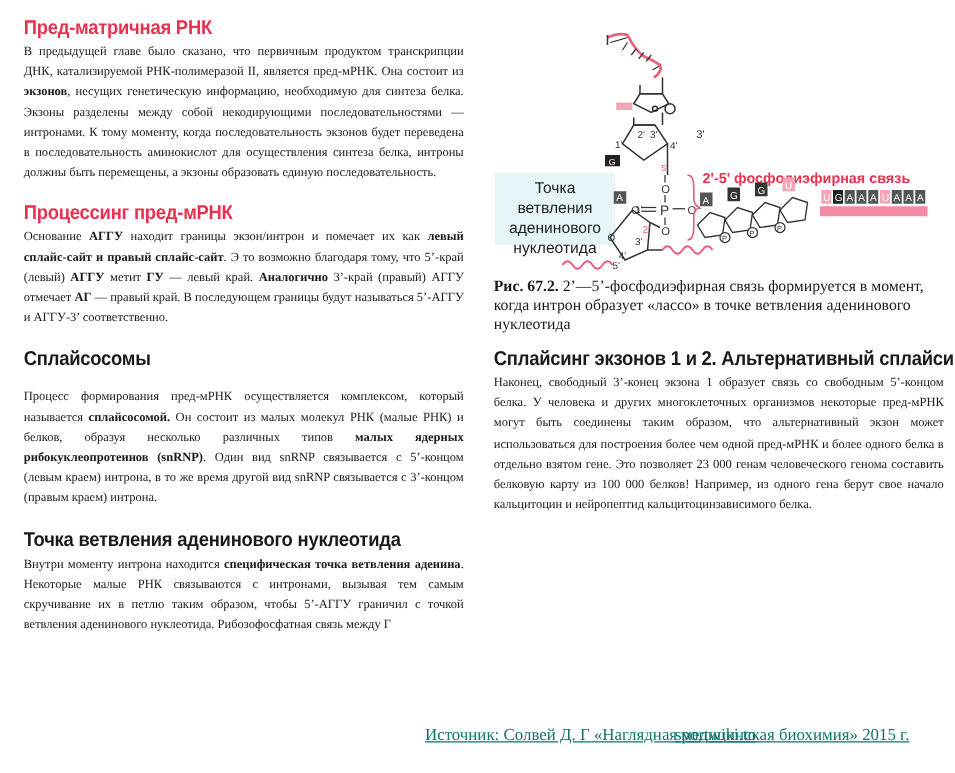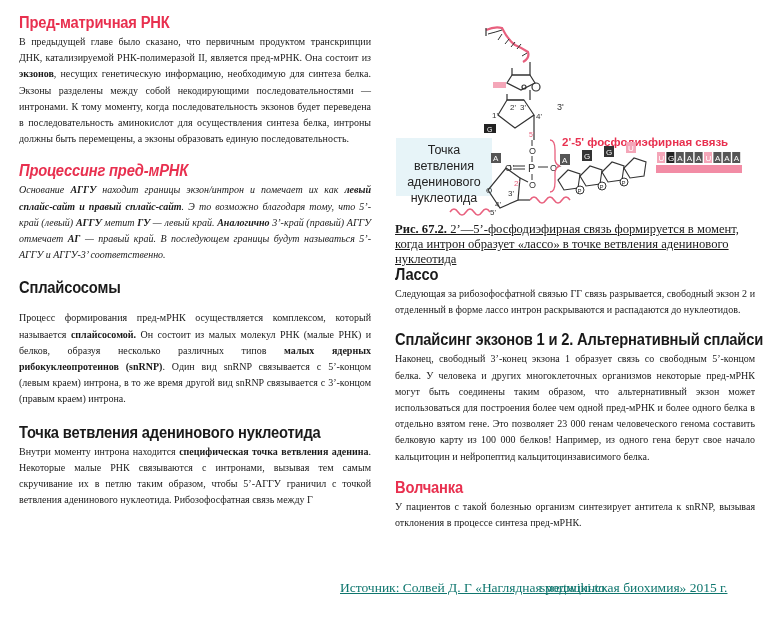--- a/index.html
+++ b/index.html
@@ -29,21 +29,21 @@
 
 <div class="col" style="left:19px; top:14px; width:352px;">
 
   <div>
     <h2 class="h-red">Пред-матричная РНК</h2>
     <p class="para" style="margin-top:2px;">
       <span>В предыдущей главе было сказано, что первичным продуктом транскрипции ДНК, катализируемой РНК-полимеразой II, является пред-мРНК. Она состоит из </span><b>экзонов</b><span>, несущих генетическую информацию, необходимую для синтеза белка. Экзоны разделены между собой некодирующими последовательностями — интронами. К тому моменту, когда последовательность экзонов будет переведена в последовательность аминокислот для осуществления синтеза белка, интроны должны быть перемещены, а экзоны образовать единую последовательность.</span>
     </p>
   </div>
 
-  <div style="margin-top:15px;font-style:italic;">
+  <div style="margin-top:15px;">
     <h2 class="h-red">Процессинг пред-мРНК</h2>
     <p class="para" style="margin-top:2px;">
       <span>Основание </span><b>АГГУ</b><span> находит границы экзон/интрон и помечает их как </span><b>левый сплайс-сайт и правый сплайс-сайт</b><span>. Э то возможно благодаря тому, что 5’-край (левый) </span><b>АГГУ</b><span> метит </span><b>ГУ</b><span> — левый край. </span><b>Аналогично</b><span> 3’-край (правый) АГГУ отмечает </span><b>АГ</b><span> — правый край. В последующем границы будут называться 5’-АГГУ и АГГУ-3’ соответственно.</span>
     </p>
   </div>
 
   <div style="margin-top:16px;">
     <h2 class="h-black">Сплайсосомы</h2>
     <p class="para" style="margin-top:13px;">
       <span>Процесс формирования пред-мРНК осуществляется комплексом, который называется </span><b>сплайсосомой.</b><span> Он состоит из малых молекул РНК (малые РНК) и белков, образуя несколько различных типов </span><b>малых ядерных рибокуклеопротеинов (snRNP)</b><span>. Один вид snRNP связывается с 5’-концом (левым краем) интрона, в то же время другой вид snRNP связывается с 3’-концом (правым краем) интрона.</span>
@@ -189,33 +189,25 @@
         <rect x="342.8" y="152" width="8" height="11" fill="#555"></rect>
         <text x="344.3" y="161" font-size="8" fill="#fff">A</text>
       </g>
       <g>
         <rect x="352.2" y="152" width="8" height="11" fill="#555"></rect>
         <text x="353.7" y="161" font-size="8" fill="#fff">A</text>
       </g>
     </g>
 </svg>
 
-<div class="col" style="left:395px; top:222px; width:365px;text-decoration:underline;">
+<div class="col" style="left:395px; top:222px; width:365px;">
   <p class="caption"><b>Рис. 67.2.</b><span> 2’—5’-фосфодиэфирная связь формируется в момент, когда интрон образует «лассо» в точке ветвления аденинового нуклеотида</span></p>
 </div>
 
 <div class="col" style="left:395px; top:266px; width:360px;">
-  <div>
-    <h2 class="h-black">Лассо</h2>
-    <p class="para" style="margin-top:2px;">Следующая за рибозофосфатной связью ГГ связь разрывается, свободный экзон 2 и отделенный в форме лассо интрон раскрываются и распадаются до нуклеотидов.</p>
-  </div>
   <div style="margin-top:13px;">
     <h2 class="h-black">Сплайсинг экзонов 1 и 2. Альтернативный сплайсинг</h2>
     <p class="para" style="margin-top:2px;">Наконец, свободный 3’-конец экзона 1 образует связь со свободным 5’-концом белка. У человека и других многоклеточных организмов некоторые пред-мРНК могут быть соединены таким образом, что альтернативный экзон может использоваться для построения более чем одной пред-мРНК и более одного белка в отдельно взятом гене. Это позволяет 23 000 генам человеческого генома составить белковую карту из 100 000 белков! Например, из одного гена берут свое начало кальцитоцин и нейропептид кальцитоцинзависимого белка.</p>
   </div>
-  <div style="margin-top:14px;">
-    <h2 class="h-red">Волчанка</h2>
-    <p class="para" style="margin-top:2px;">У пациентов с такой болезнью организм синтезирует антитела к snRNP, вызывая отклонения в процессе синтеза пред-мРНК.</p>
-  </div>
 </div>
 
 <div class="source" style="left:340px; top:580px; width:402px;">Источник: Солвей Д. Г «Наглядная медицинская биохимия» 2015 г.</div>
 <div class="source" style="left:540px; top:580px; width:202px;">sportwiki.to</div>
 
 </body></html>

